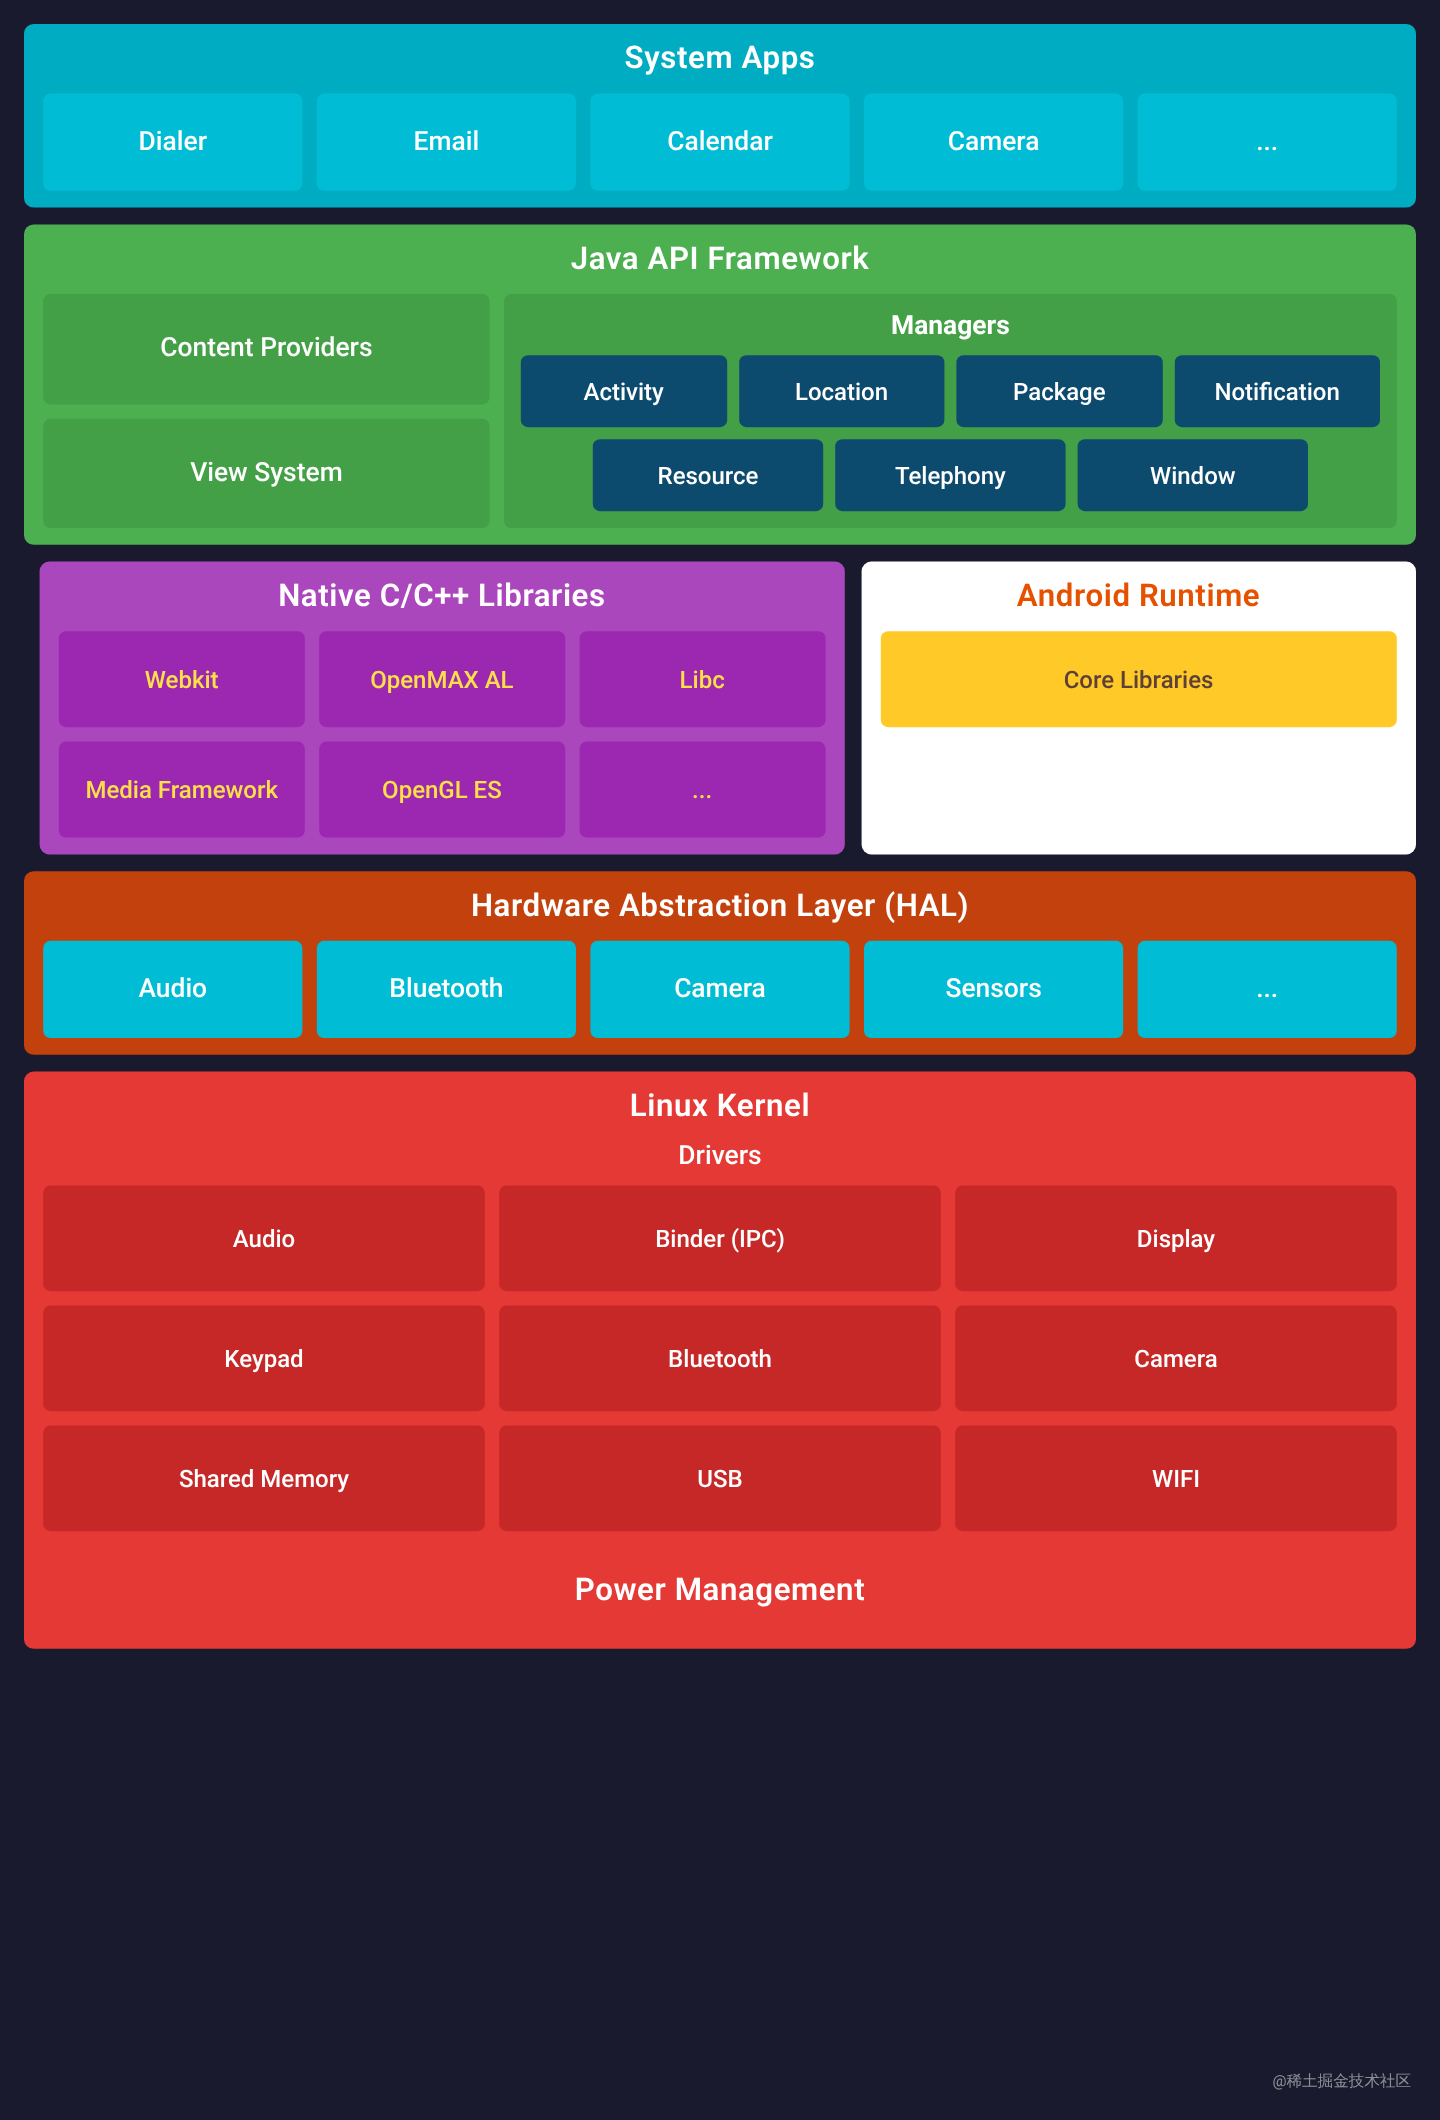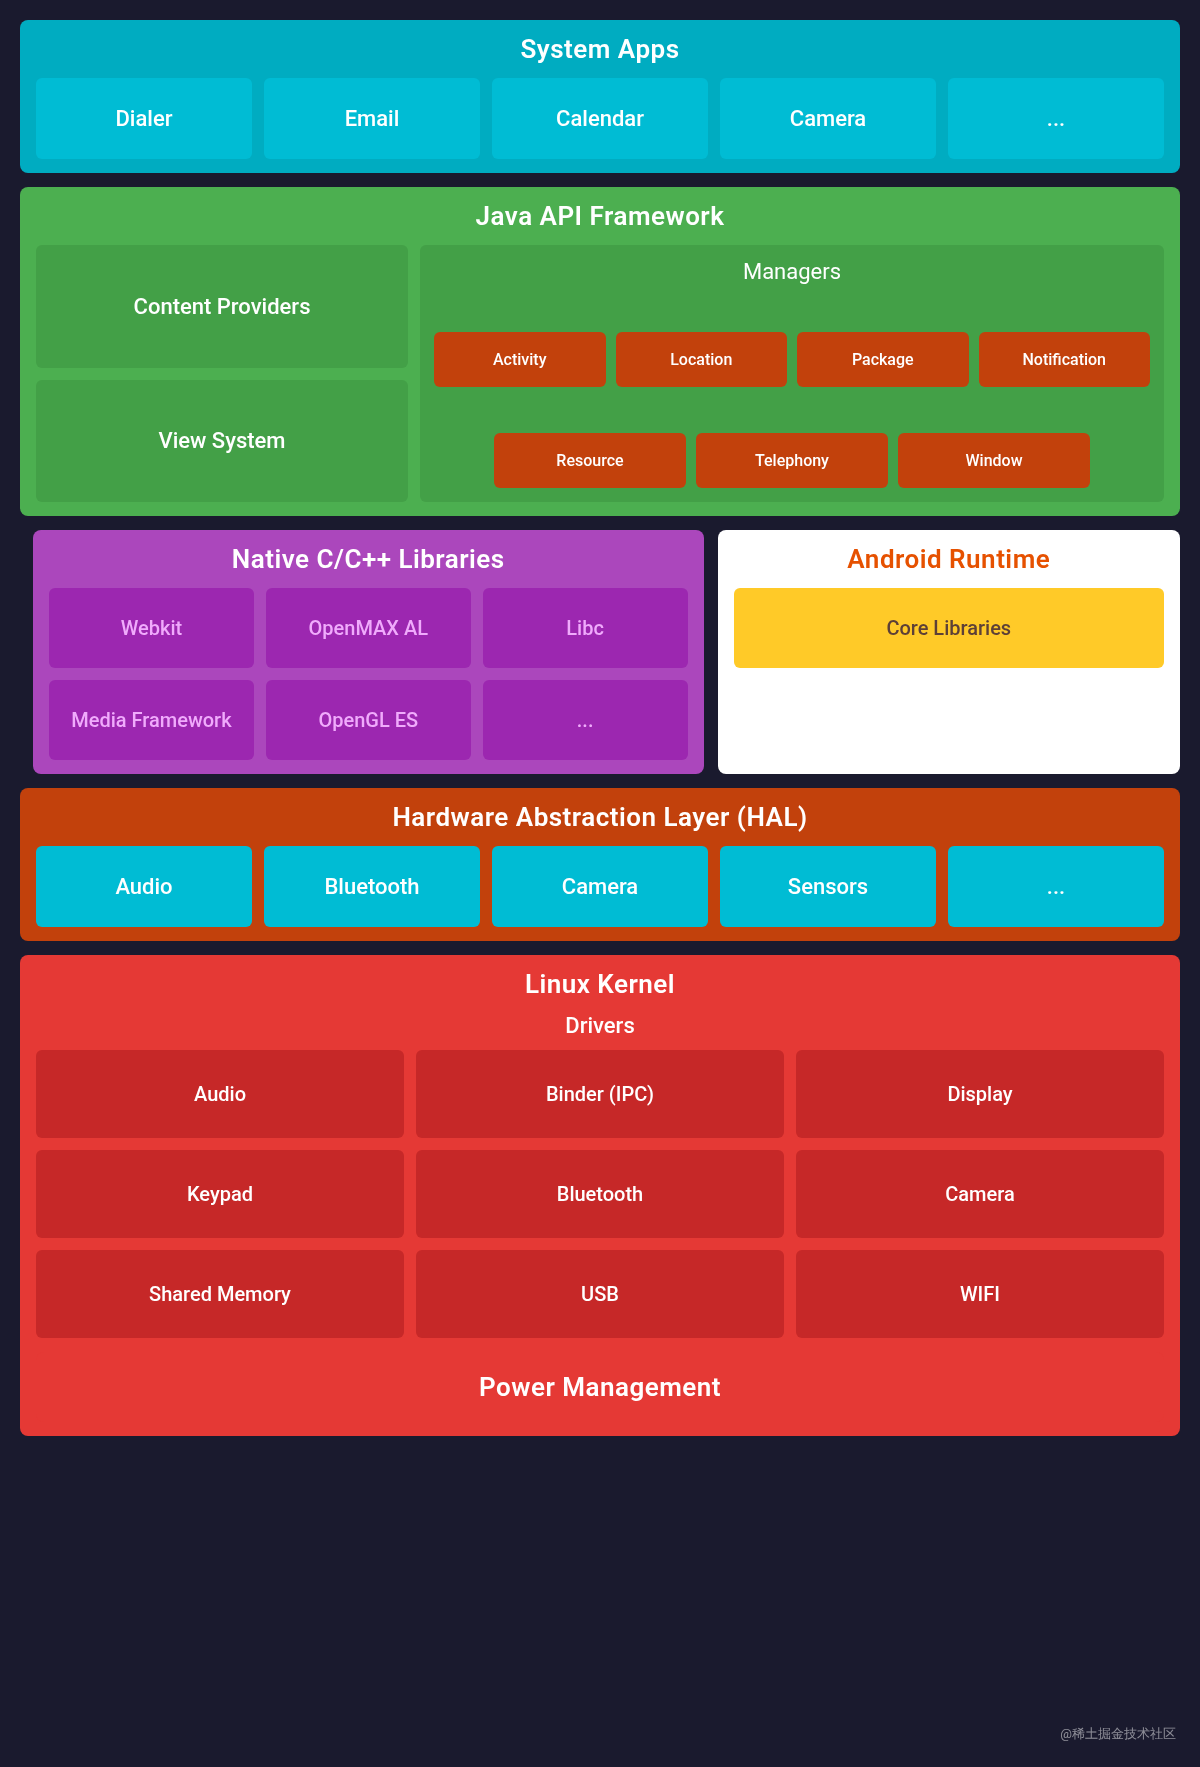--- a/index.html
+++ b/index.html
@@ -76,44 +76,43 @@
     }
     .managers-container {
       background: #43a047;
       border-radius: 6px;
       padding: 14px;
     }
     .managers-title {
       text-align: center;
       color: white;
       font-size: 22px;
-      font-weight: 400;
+      font-weight: 700;
       margin-bottom: 12px;
     }
     .managers-grid {
       display: grid;
       grid-template-columns: repeat(4, 1fr);
       gap: 10px;
       margin-bottom: 10px;
     }
     .managers-grid-2 {
       display: grid;
       grid-template-columns: repeat(3, 1fr);
       gap: 10px;
       padding: 0 60px;
     }
     .manager-box {
-      background: #c2410c;
+      background: #0c4a6e;
       border-radius: 6px;
       padding: 18px 10px;
       text-align: center;
       color: white;
-      font-size: 16px;
-      font-weight: 500;
-      margin-top: 36px;
+      font-size: 20px;
+      font-weight: 500;
     }
 
     
     .middle-row {
       display: grid;
       grid-template-columns: 1.45fr 1fr;
       gap: 14px;
       padding-left: 13px;
     }
 
@@ -124,21 +123,21 @@
     .native-grid {
       display: grid;
       grid-template-columns: repeat(3, 1fr);
       gap: 12px;
     }
     .native-box {
       background: #9c27b0;
       border-radius: 6px;
       padding: 28px 10px;
       text-align: center;
-      color: #f0abfc;
+      color: #fde047;
       font-size: 20px;
       font-weight: 500;
     }
 
     
     .android-runtime {
       background: #ffffff;
     }
     .android-runtime .layer-title {
       color: #e65100;

